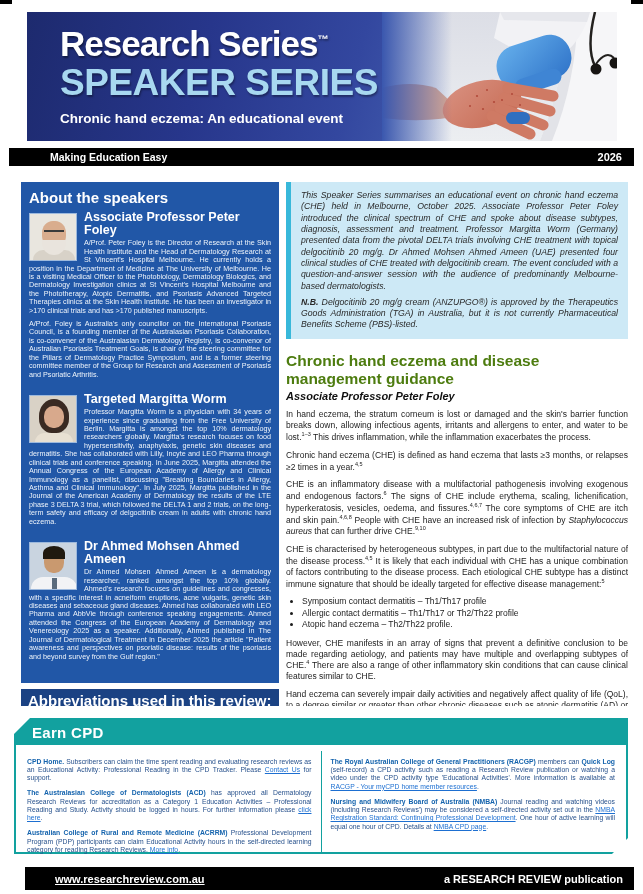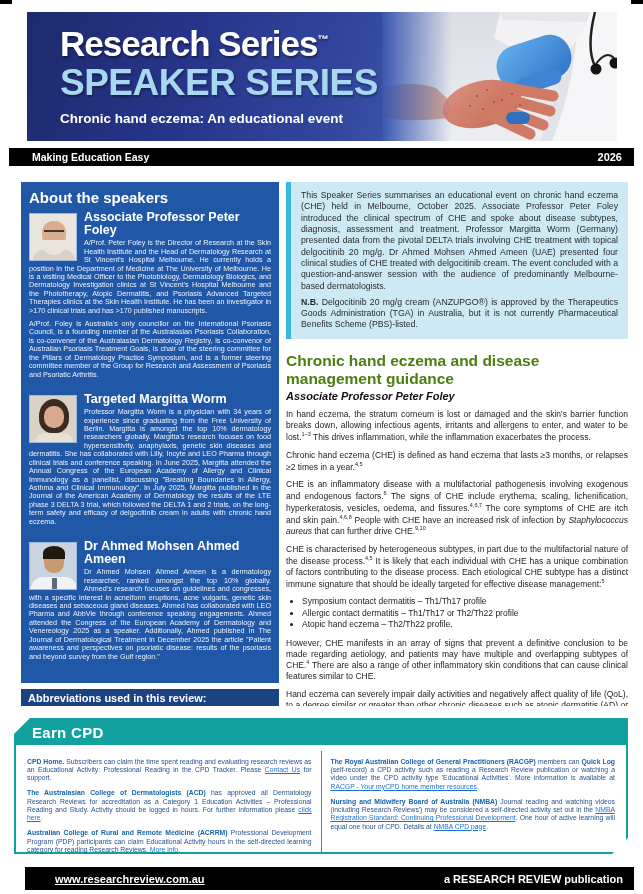--- a/index.html
+++ b/index.html
@@ -17,21 +17,21 @@
   .hero-brand{margin:0;font-size:35px;line-height:1;font-weight:bold;color:#fff;letter-spacing:-1px;
               text-shadow:1px 2px 2px rgba(0,0,0,.45);}
   .hero-brand sup{font-size:11px;vertical-align:super;}
   .hero-series{font-size:37px;line-height:1;font-weight:bold;color:#a8d8f0;letter-spacing:-0.5px;margin-top:3px;
                text-shadow:1px 2px 2px rgba(0,0,0,.35);}
   .hero-sub{font-size:13.5px;font-weight:bold;color:#fff;margin-top:10px;}
   .hero-photo{position:absolute;right:0;top:0;width:235px;height:129px;z-index:1;}
 
   
   .topbar{margin:7px 9px 12px 9px;height:18px;background:#000;color:#fff;display:flex;
-          align-items:center;justify-content:space-between;padding:0 12px 0 23px;}
+          align-items:center;justify-content:space-between;padding:0 12px 0 41px;}
   .topbar .tagline{font-size:10.5px;font-weight:bold;}
   .topbar .year{font-size:11px;font-weight:bold;}
 
   
   .content{margin:16px 15px 0 14px;display:flex;gap:7px;height:524px;overflow:hidden;}
   .left-col{width:258px;flex:0 0 258px;margin-left:7px;}
   .main-col{flex:1;min-width:0;}
 
   
   .speakers-box{background:#2157a7;color:#fff;padding:7px 8px 8px 8px;}
@@ -53,25 +53,25 @@
   .worm .face{left:14px;top:10px;width:20px;height:22px;border-radius:45%;background:#d8a98c;}
   .worm .torso{left:5px;bottom:-7px;width:38px;height:16px;border-radius:9px 9px 0 0;background:#e8e0d2;}
   .ahmed{background:#c9d4e0;}
   .ahmed .hair{left:13px;top:3px;width:22px;height:13px;border-radius:50% 50% 0 0;background:#20190f;}
   .ahmed .face{left:14px;top:7px;width:20px;height:23px;border-radius:45%;background:#c9996f;}
   .ahmed .torso{left:1px;bottom:-9px;width:46px;height:21px;border-radius:12px 12px 0 0;background:#f2f3f5;}
   .ahmed .tie{left:22px;bottom:0;width:5px;height:11px;background:#5a6b7c;}
 
   
   .abbrev-box{margin-top:6px;}
-  .abbrev-head{background:#1b4283;color:#fff;font-size:11px;font-weight:bold;padding:3px 7px;}
+  .abbrev-head{background:#1b4283;color:#fff;font-size:15px;font-weight:bold;padding:3px 7px;}
 
   
   .summary-box{background:#cde9f6;border-left:5px solid #38b8da;padding:8px 10px;
-               font-size:8.7px;line-height:1.3;color:#2a2a2a;text-align:justify;}
+               font-size:8.7px;line-height:1.3;color:#2a2a2a;text-align:justify;font-style:italic;}
   .summary-box p{margin:0;}
   .summary-box p + p{margin-top:5px;}
 
   
   .article-title{margin:13px 0 3px 0;font-size:15.5px;line-height:1.15;font-weight:bold;color:#4d7c0f;}
   .article-byline{font-size:11px;font-weight:bold;font-style:italic;color:#101010;margin-bottom:7px;}
   .article p{margin:0 0 7px 0;font-size:8.5px;line-height:1.28;text-align:justify;color:#1c1c1c;}
   .article sup{font-size:5.5px;}
   .article ul{margin:0 0 7px 2px;padding-left:14px;}
   .article li{font-size:8.5px;line-height:1.35;}

